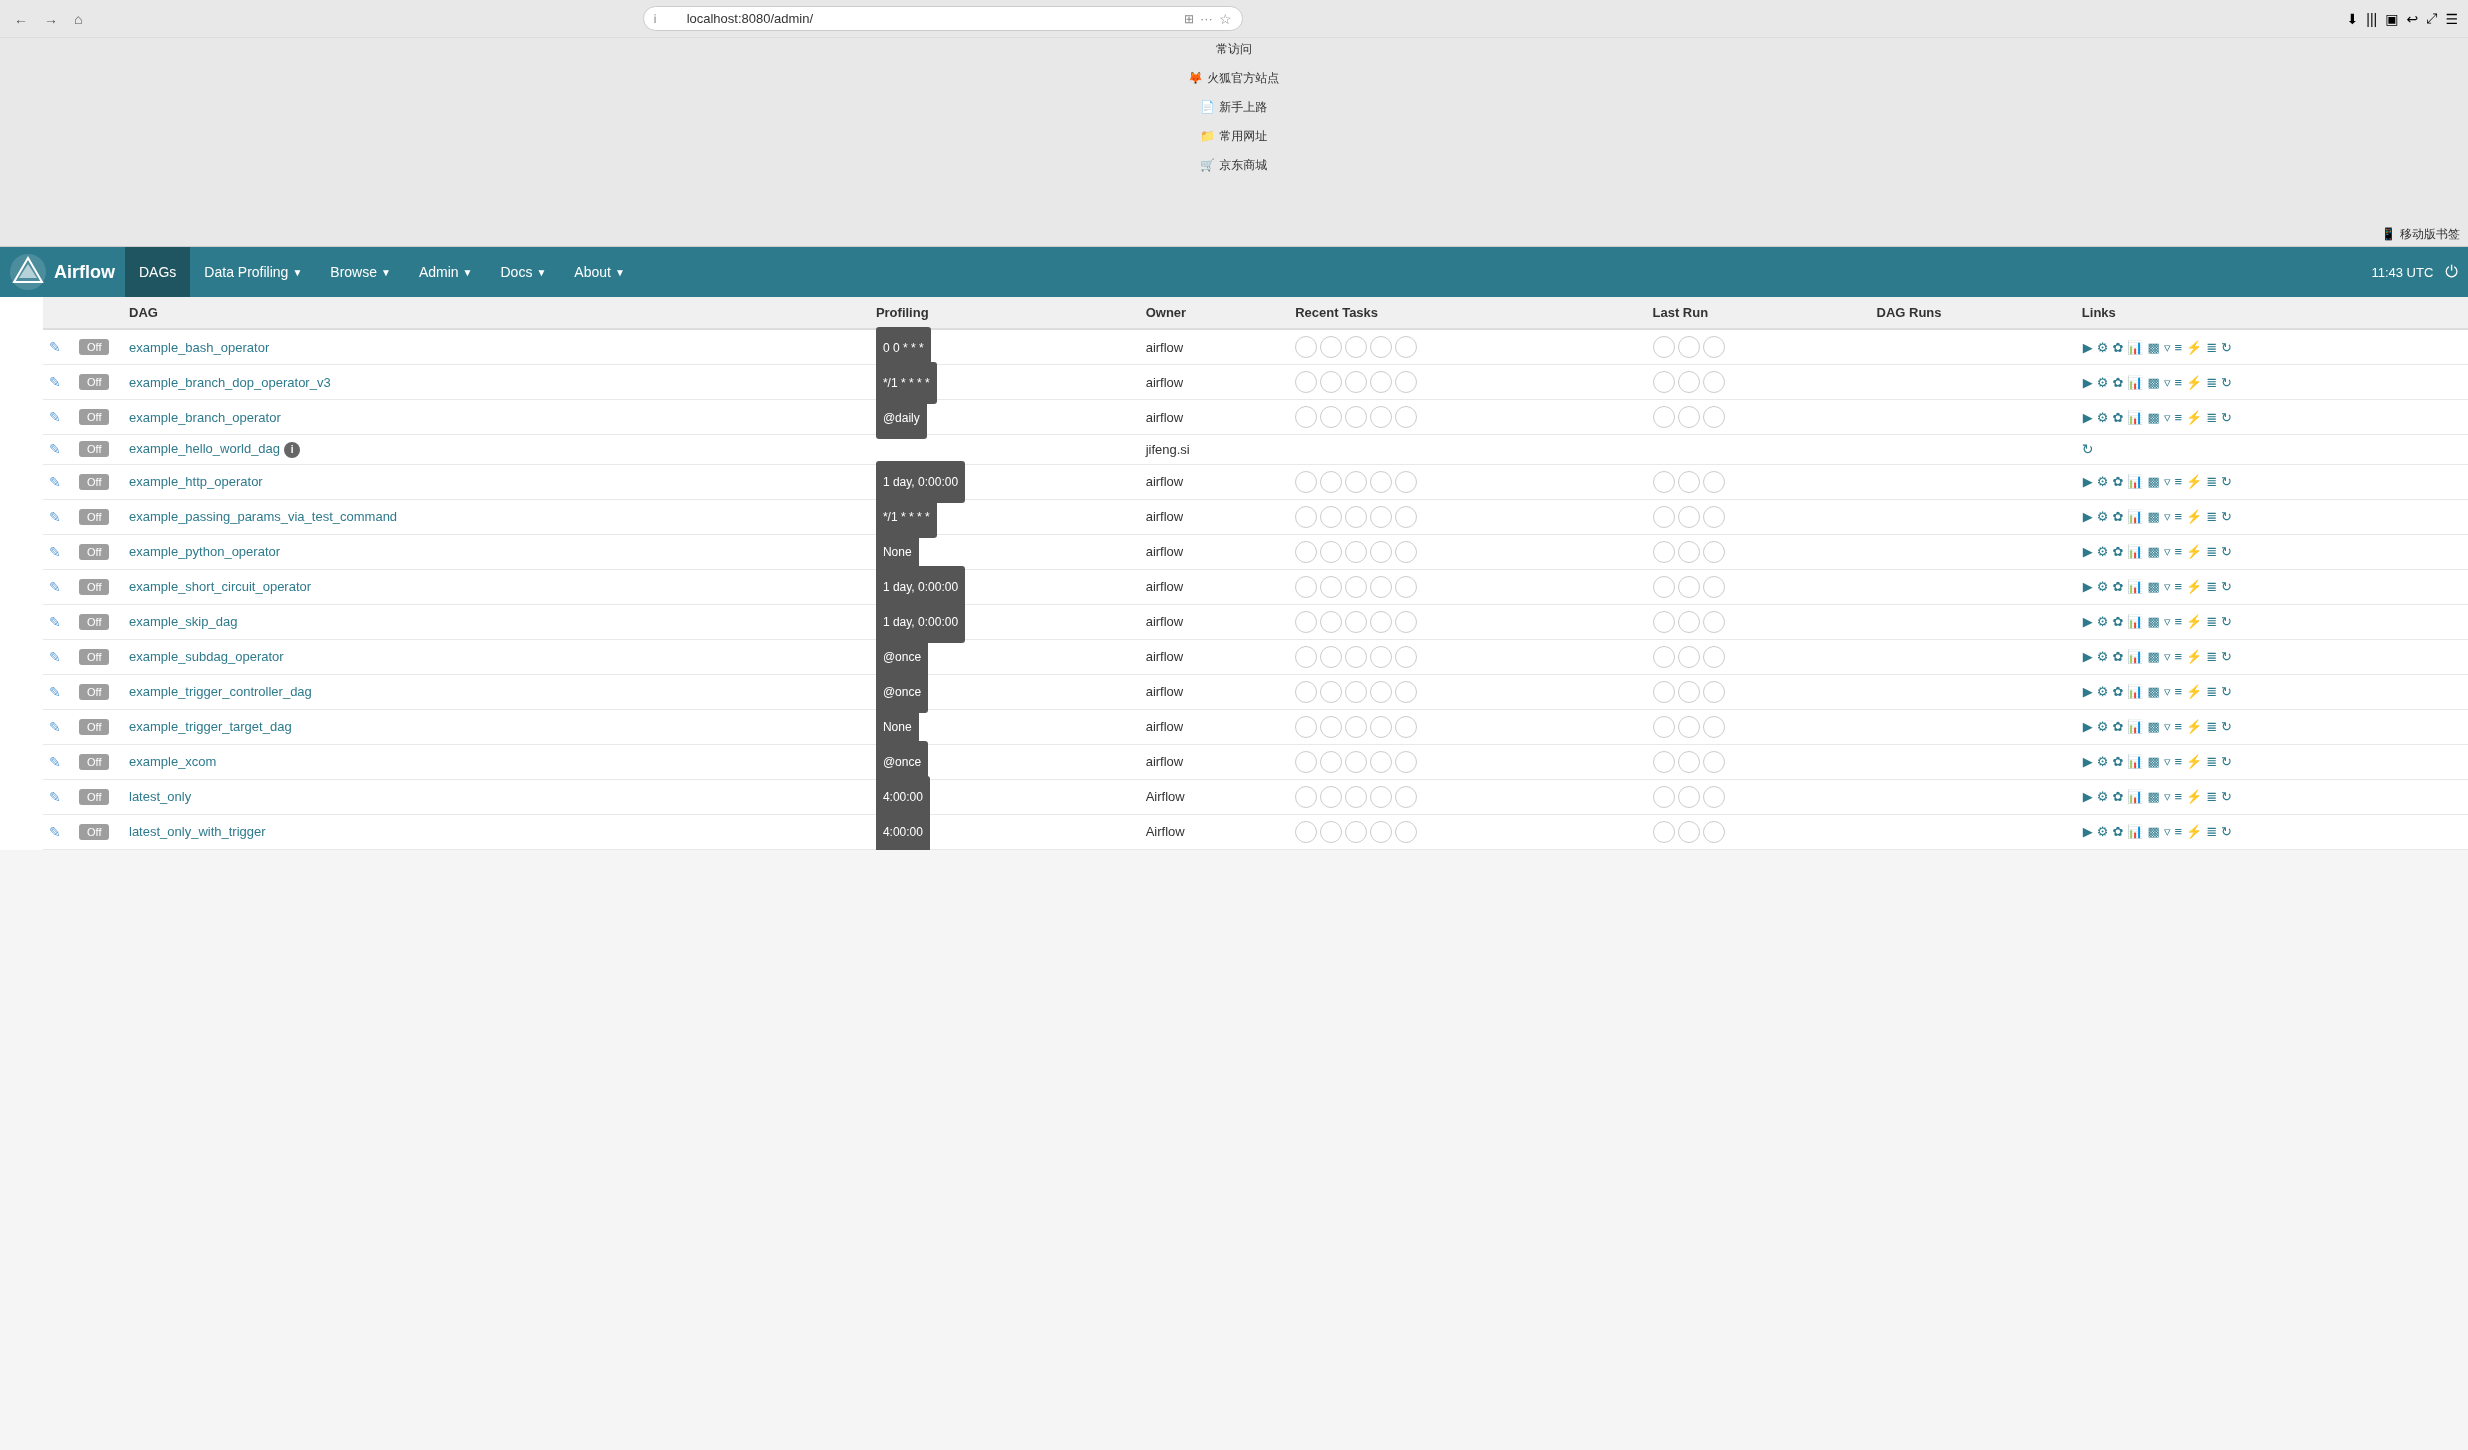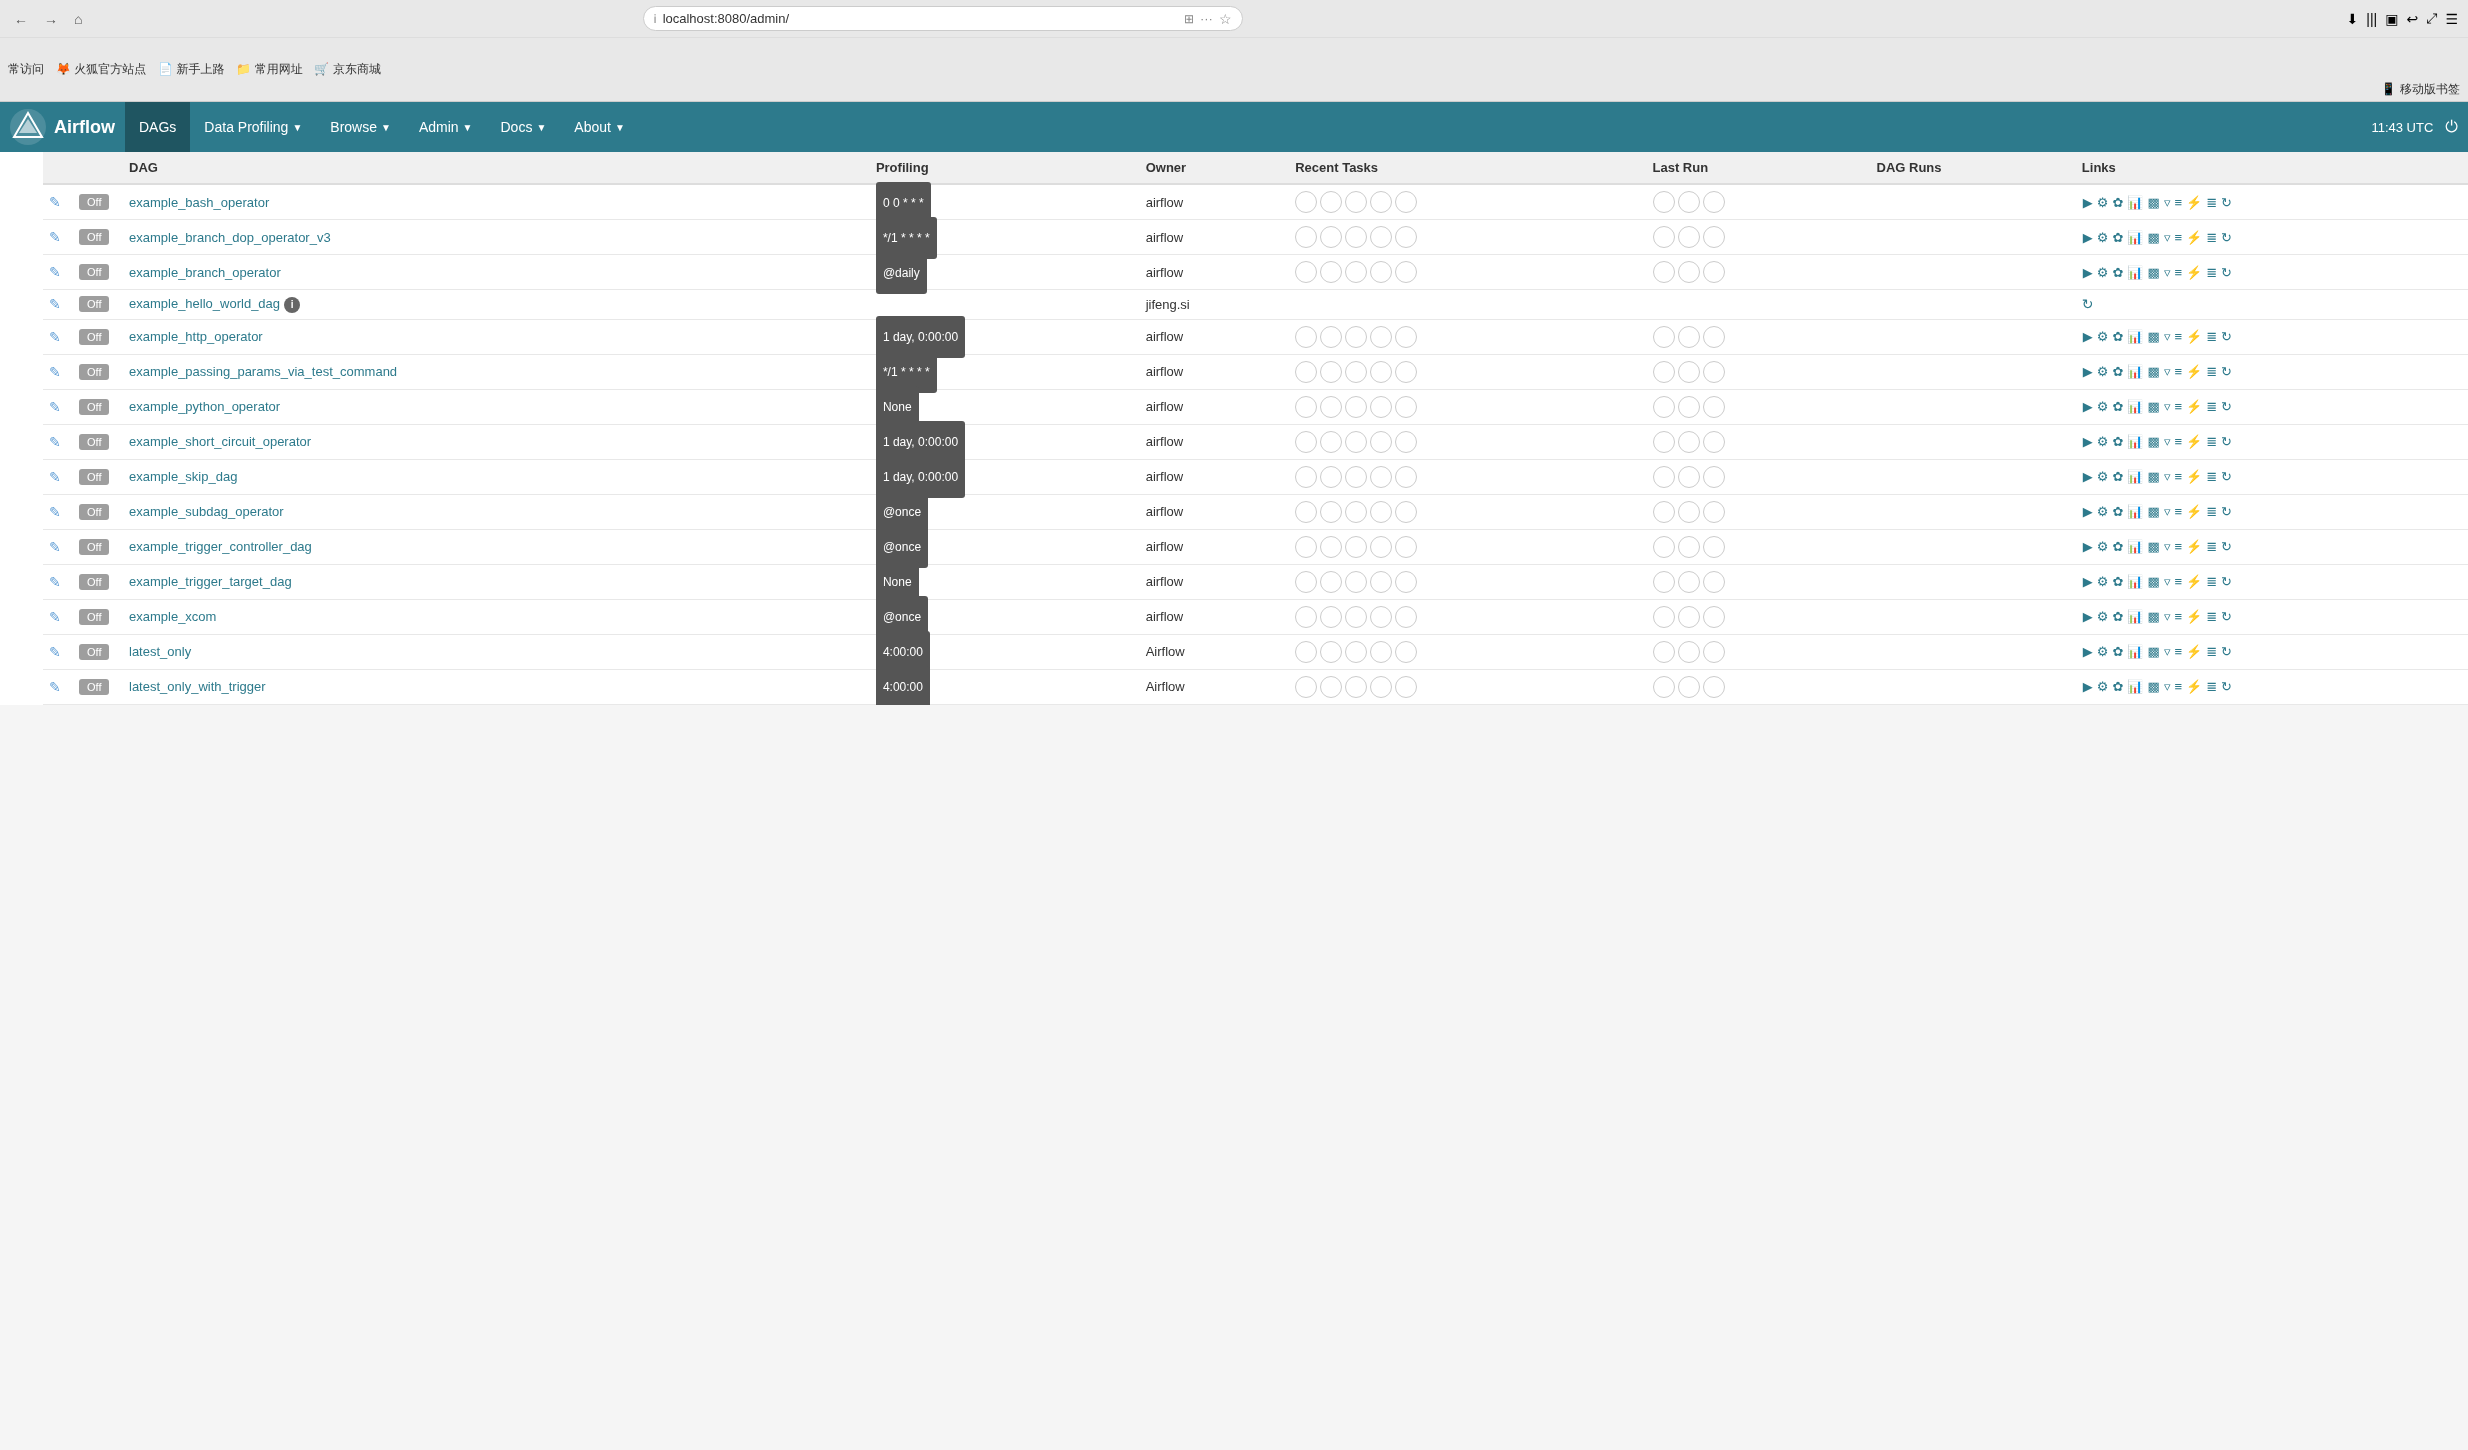--- a/index.html
+++ b/index.html
@@ -34,36 +34,38 @@
       border-radius: 20px;
       padding: 3px 10px;
       gap: 6px;
       max-width: 600px;
       margin: 0 auto;
     }
     .browser-address-text {
       flex: 1;
       font-size: 13px;
       color: #333;
+      margin-left: 24px;
     }
     .browser-toolbar-right {
       display: flex;
       align-items: center;
       gap: 8px;
       margin-left: auto;
     }
     .browser-bookmarks {
       display: flex;
       align-items: center;
       padding: 3px 8px;
       gap: 12px;
       background: #e8e8e8;
       font-size: 12px;
       color: #333;
       border-top: 1px solid #ddd;
+      flex-direction: column;
     }
     .bookmark-item {
       display: flex;
       align-items: center;
       gap: 4px;
       cursor: pointer;
       color: #333;
       font-size: 12px;
     }
 

